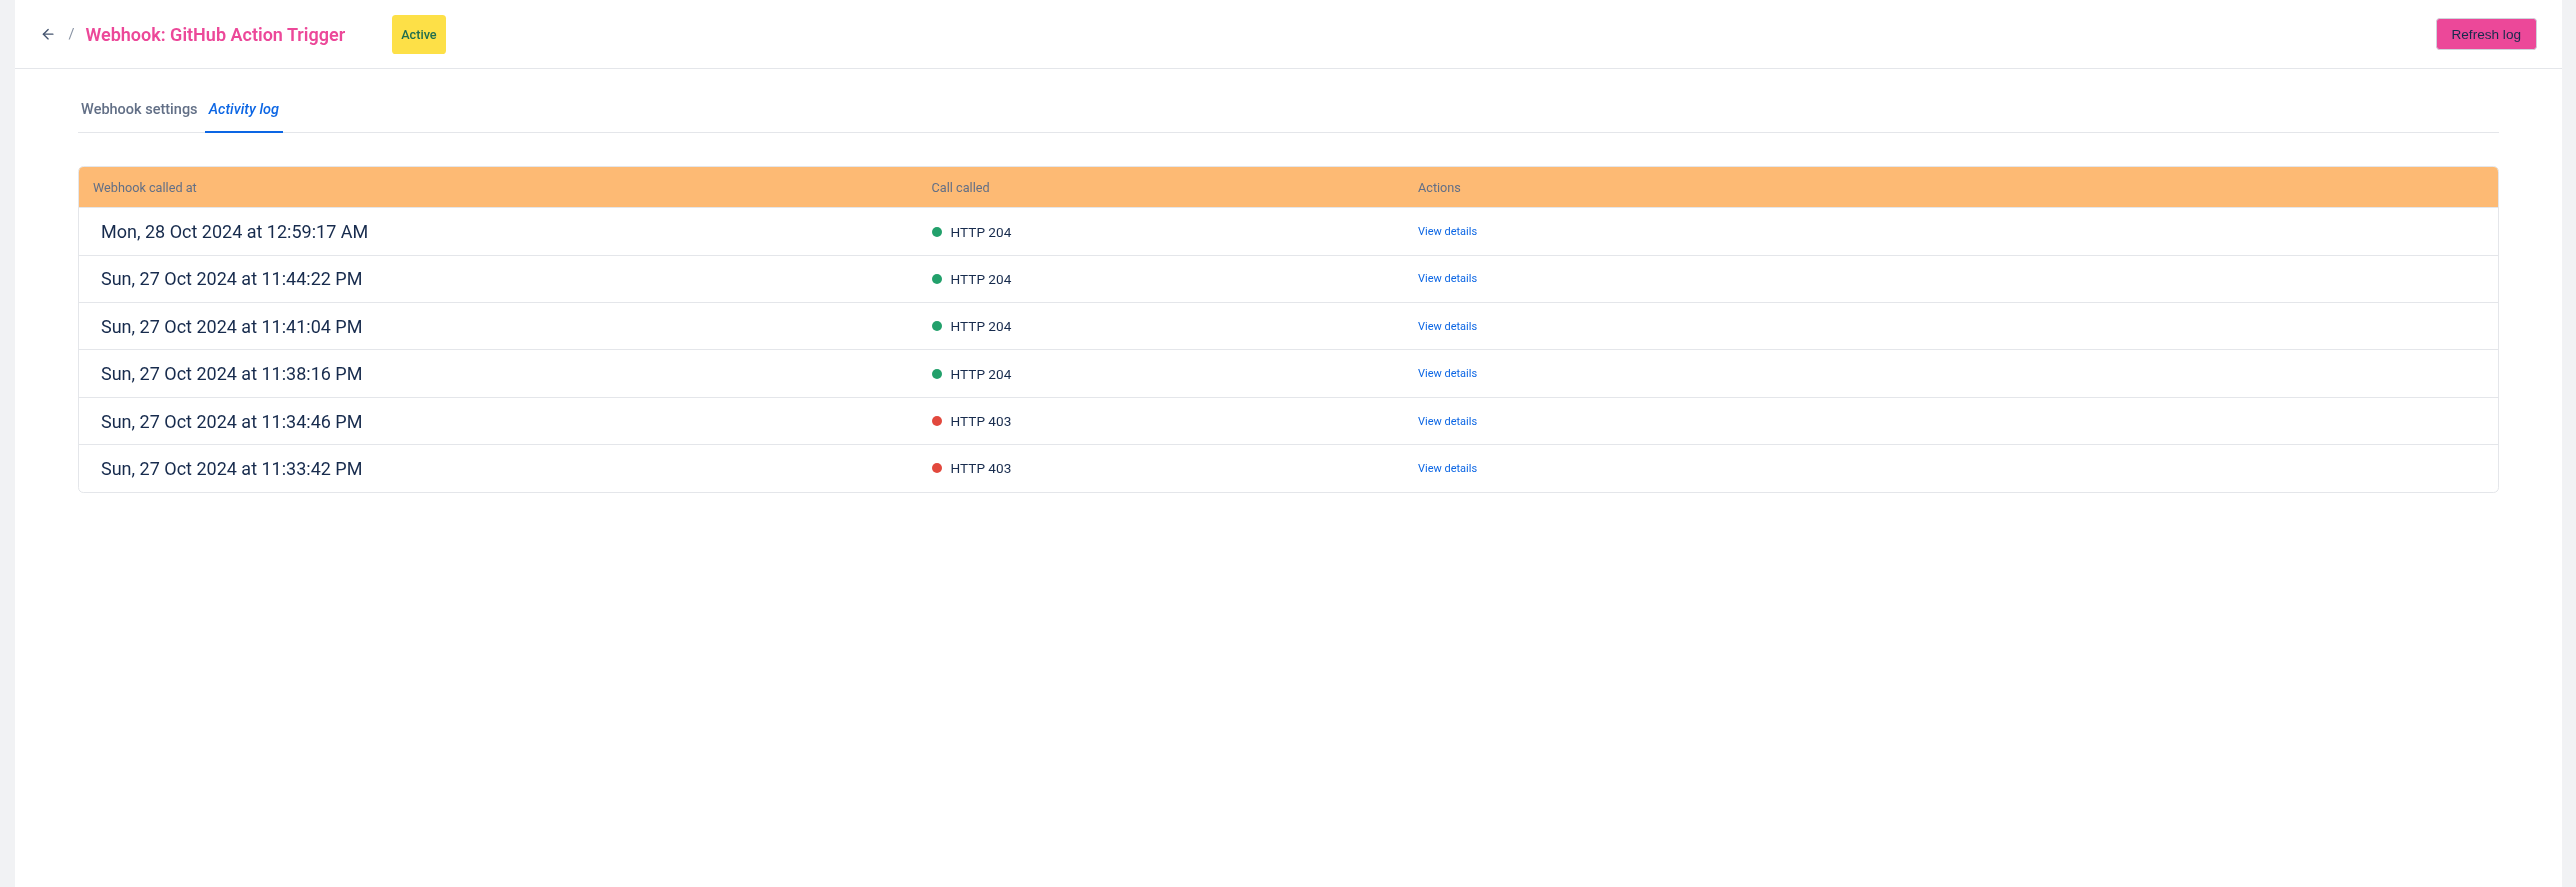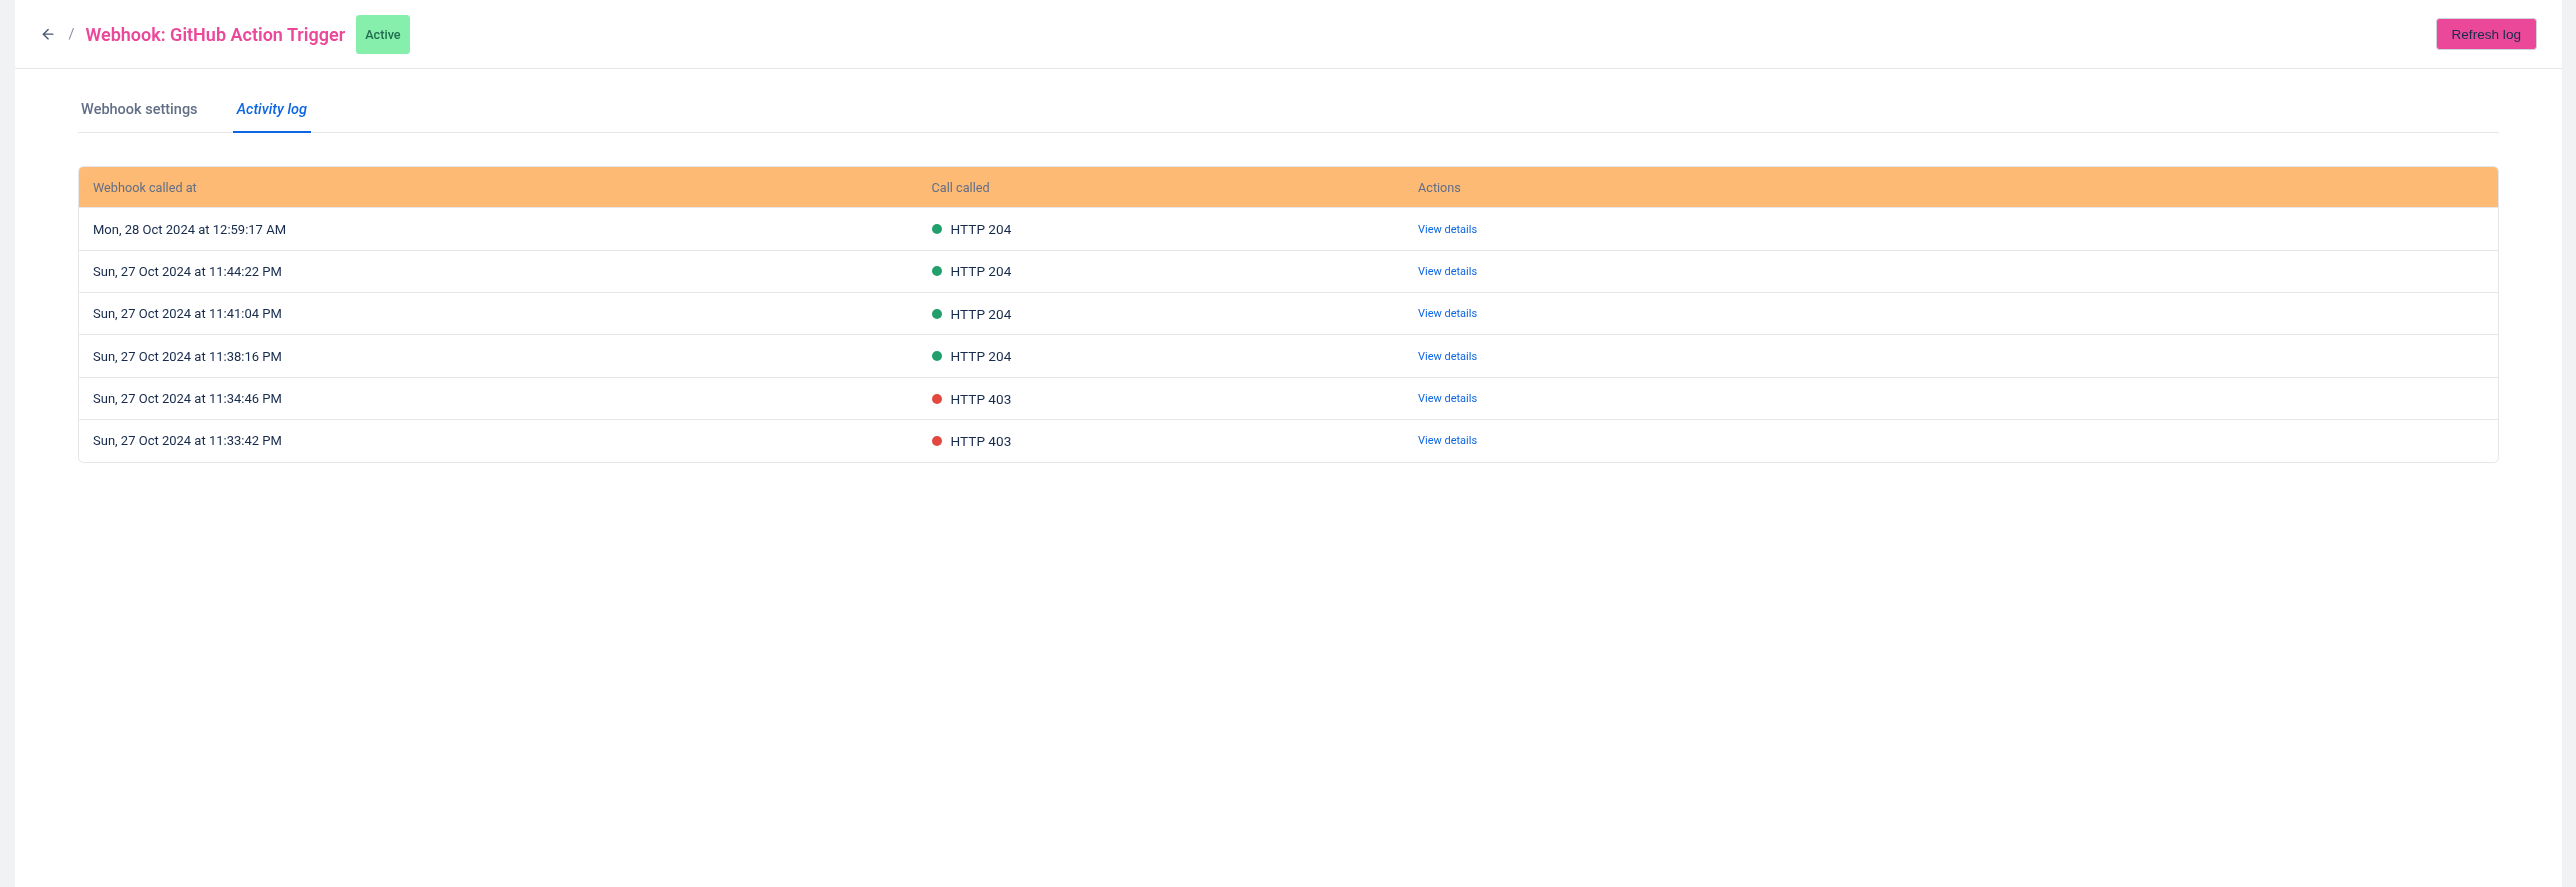--- a/index.html
+++ b/index.html
@@ -45,43 +45,44 @@
     .slash {
       color: #8993a4;
       font-size: 14.5px;
     }
     .page-title {
       font-size: 18px;
       font-weight: 600;
       color: #ec4899;
     }
     .badge {
-      background: #86efac;
+      background: #fde047;
       color: #216e4e;
       font-size: 12.7px;
       font-weight: 500;
       padding: 12px 9px;
       border-radius: 3.6px;
+      margin-left: 36px;
     }
     .refresh-button {
       background: #ec4899;
       border: 0.9px solid #d0d4dc;
       border-radius: 3.6px;
       padding: 7.2px 14.5px;
       font-size: 13.6px;
       font-weight: 400;
       color: #172b4d;
       cursor: pointer;
     }
     .content-area {
       padding: 0 63px;
     }
     .tabs {
       display: flex;
-      gap: 32px;
+      gap: 4px;
       border-bottom: 0.9px solid #e4e6ea;
       padding-top: 25px;
     }
     .tab {
       padding: 7.2px 3.6px 12.7px 3.6px;
       font-size: 14.5px;
       font-weight: 500;
       color: #626f86;
       cursor: pointer;
       border-bottom: 2.7px solid transparent;
@@ -114,22 +115,23 @@
       display: grid;
       grid-template-columns: 1fr 0.58fr 1.27fr;
       padding: 12.7px 14.5px;
       border-bottom: 0.9px solid #e4e6ea;
       align-items: center;
     }
     .table-row:last-child {
       border-bottom: none;
     }
     .cell-timestamp {
-      font-size: 13px;
-      color: #172b4d;
+      font-size: 18px;
+      color: #172b4d;
+      margin-left: 8px;
     }
     .cell-result {
       display: flex;
       align-items: center;
       gap: 9px;
       font-size: 13.6px;
       color: #172b4d;
     }
     .status-dot {
       width: 10px;

